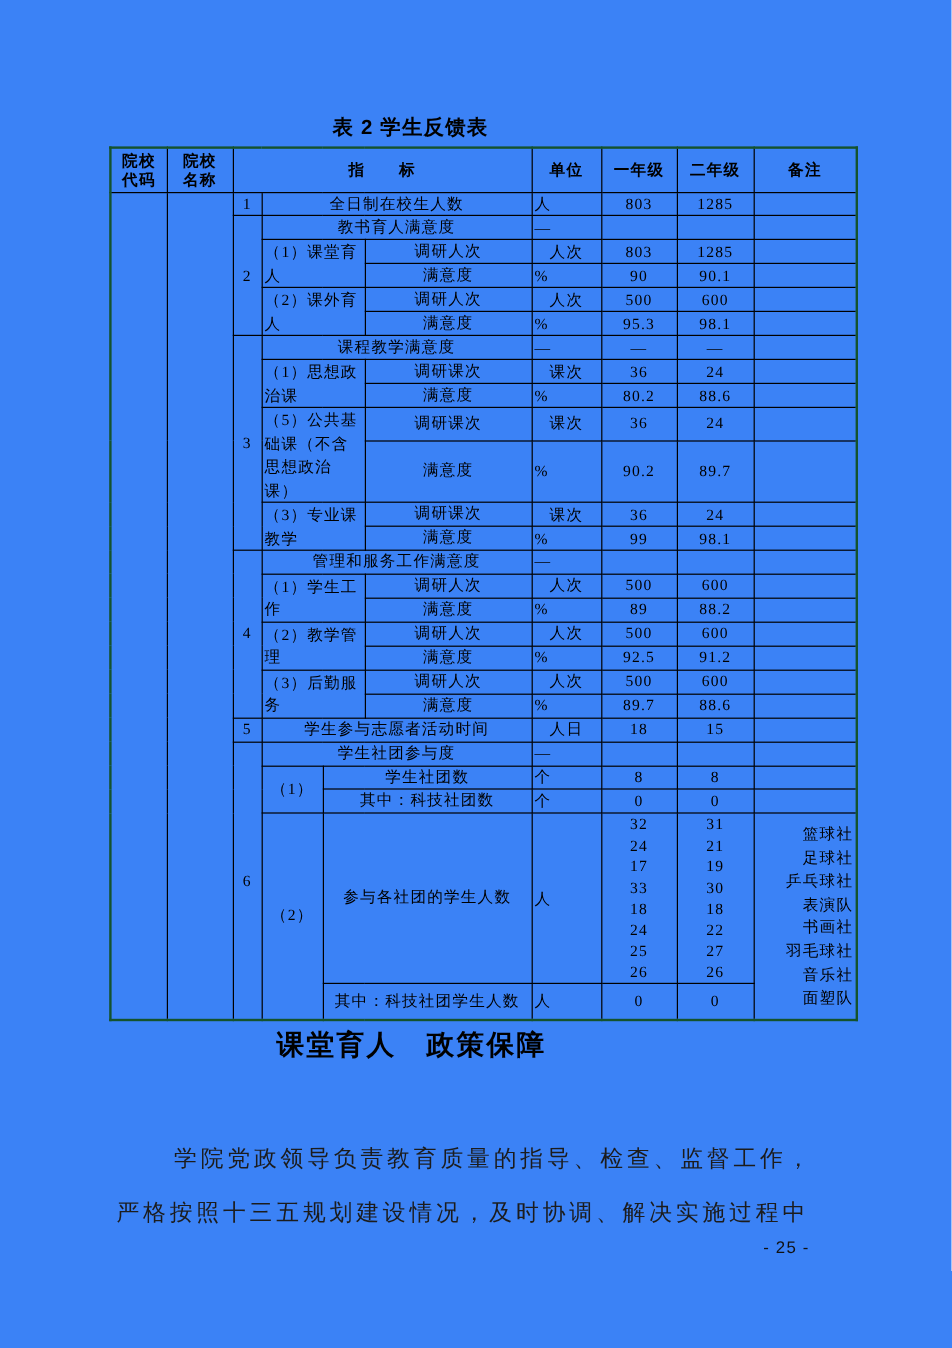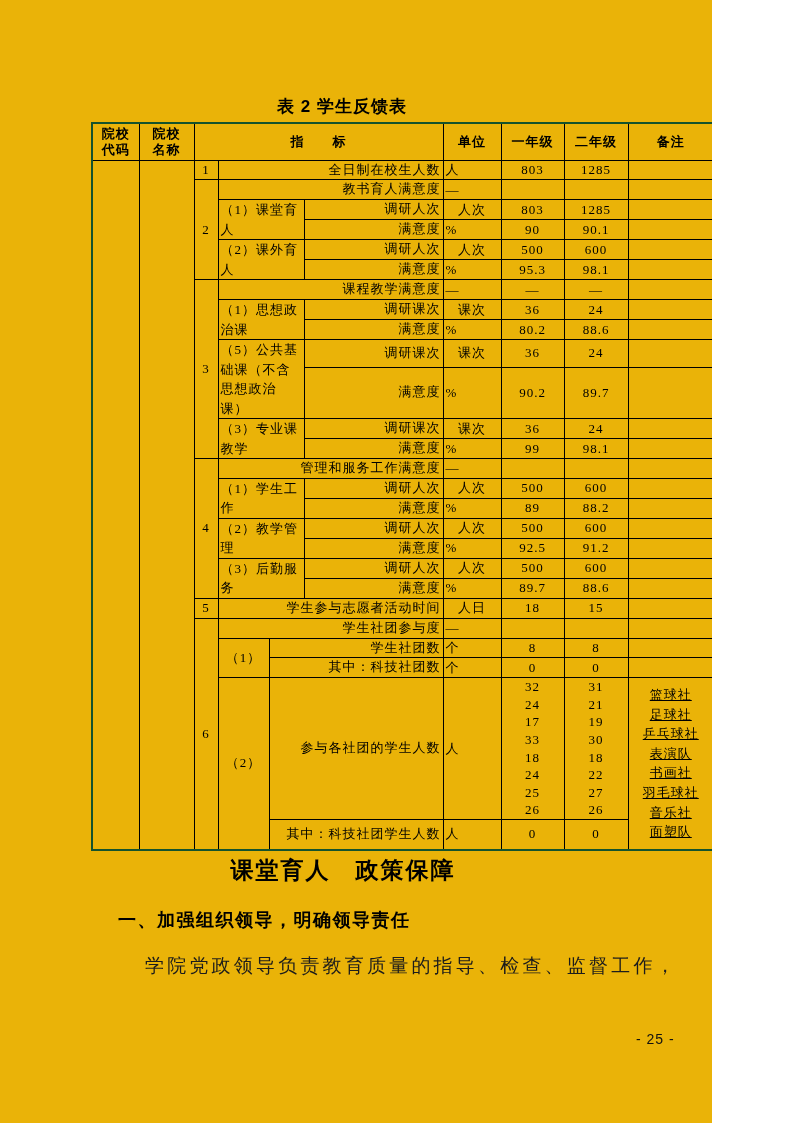--- a/index.html
+++ b/index.html
@@ -1,21 +1,21 @@
 <!DOCTYPE html>
 <html><head>
 <meta charset="utf-8">
 <style>
   * { box-sizing: border-box; margin: 0; padding: 0; }
   html,body { background:#fff; }
   .page {
     position: relative;
-    width: 712px;
+    width: 793px;
     height: 1123px;
-    background: #eab308;
+    background: #3b82f6;
     font-family: "Liberation Serif", "DejaVu Serif", serif;
     color: #000;
     overflow: hidden;
   }
   .doc-title {
     position: absolute;
     left: 91px; top: 95px; width: 502px;
     text-align: center;
     font-family: "Liberation Sans", "DejaVu Sans", sans-serif;
     font-weight: bold;
@@ -45,34 +45,34 @@
     font-family: "Liberation Sans", "DejaVu Sans", sans-serif;
     font-weight: bold;
     white-space: pre-line;
     line-height: 1.25;
   }
   tr.std td { height: 19px; }
   tr.tall td { height: 37px; }
   tr.huge td { height: 141px; }
   tr.last td { height: 30px; }
   td.num  { text-align: center; font-family: "Liberation Serif", serif; letter-spacing: 0; }
-  td.ind, td.metric { text-align: right; padding-left: 9px; line-height: 1.45; font-family: Liberation Serif, serif; }
+  td.ind, td.metric { text-align: center; padding-left: 9px; line-height: 1.45; font-family: Liberation Serif, serif; }
   td.subind { text-align: left; padding-left: 9px; padding-right: 3px; line-height: 1.5; }
   td.grp { text-align: center; letter-spacing: 0; }
   td.unit { text-align: left; padding-left: 3px; letter-spacing: 0; }
   td.unit.ctr { text-align: center; }
   td.val { text-align: center; font-family: "Liberation Serif", serif; letter-spacing: 0; }
   td.indent { padding-left: 25px; }
   td.vtop { vertical-align: top; padding-top: 2px; }
   td.labtop { vertical-align: top; padding-top: 22px; margin-left: 40px; }
   td.vbot { vertical-align: bottom; padding-bottom: 4px; }
   .preline { white-space: pre-line; }
   td.stack { text-align: center; vertical-align: top; line-height: 17.6px; padding-top: 2px;
              font-family: "Liberation Serif", serif; letter-spacing: 0; }
-  td.clubs { text-align: center; padding-left: 7px; line-height: 19.6px; vertical-align: middle; text-decoration: underline; }
+  td.clubs { text-align: right; padding-left: 7px; line-height: 19.6px; vertical-align: middle; }
   .part-title {
     position: absolute;
     left: 91px; top: 855px; width: 504px;
     text-align: center;
     font-family: "Liberation Sans", "DejaVu Sans", sans-serif;
     font-weight: bold;
     font-size: 23px;
     letter-spacing: 2px;
     color:#000;
   }
@@ -358,17 +358,17 @@
       <tr class="last">
         <td class="ind vtop" colspan="2">其中：科技社团学生人数</td>
         <td class="unit vtop">人</td>
         <td class="val vbot">0</td>
         <td class="val vbot">0</td>
       </tr>
     </tbody>
   </table>
 
   <div class="part-title">课堂育人　政策保障</div>
-  <div class="sec-title">一、加强组织领导，明确领导责任</div>
   <div class="para-line l1">学院党政领导负责教育质量的指导、检查、监督工作，</div>
+  <div class="para-line l2">严格按照十三五规划建设情况，及时协调、解决实施过程中</div>
   <div class="page-num">- 25 -</div>
 
 </div>
 
 </body></html>

